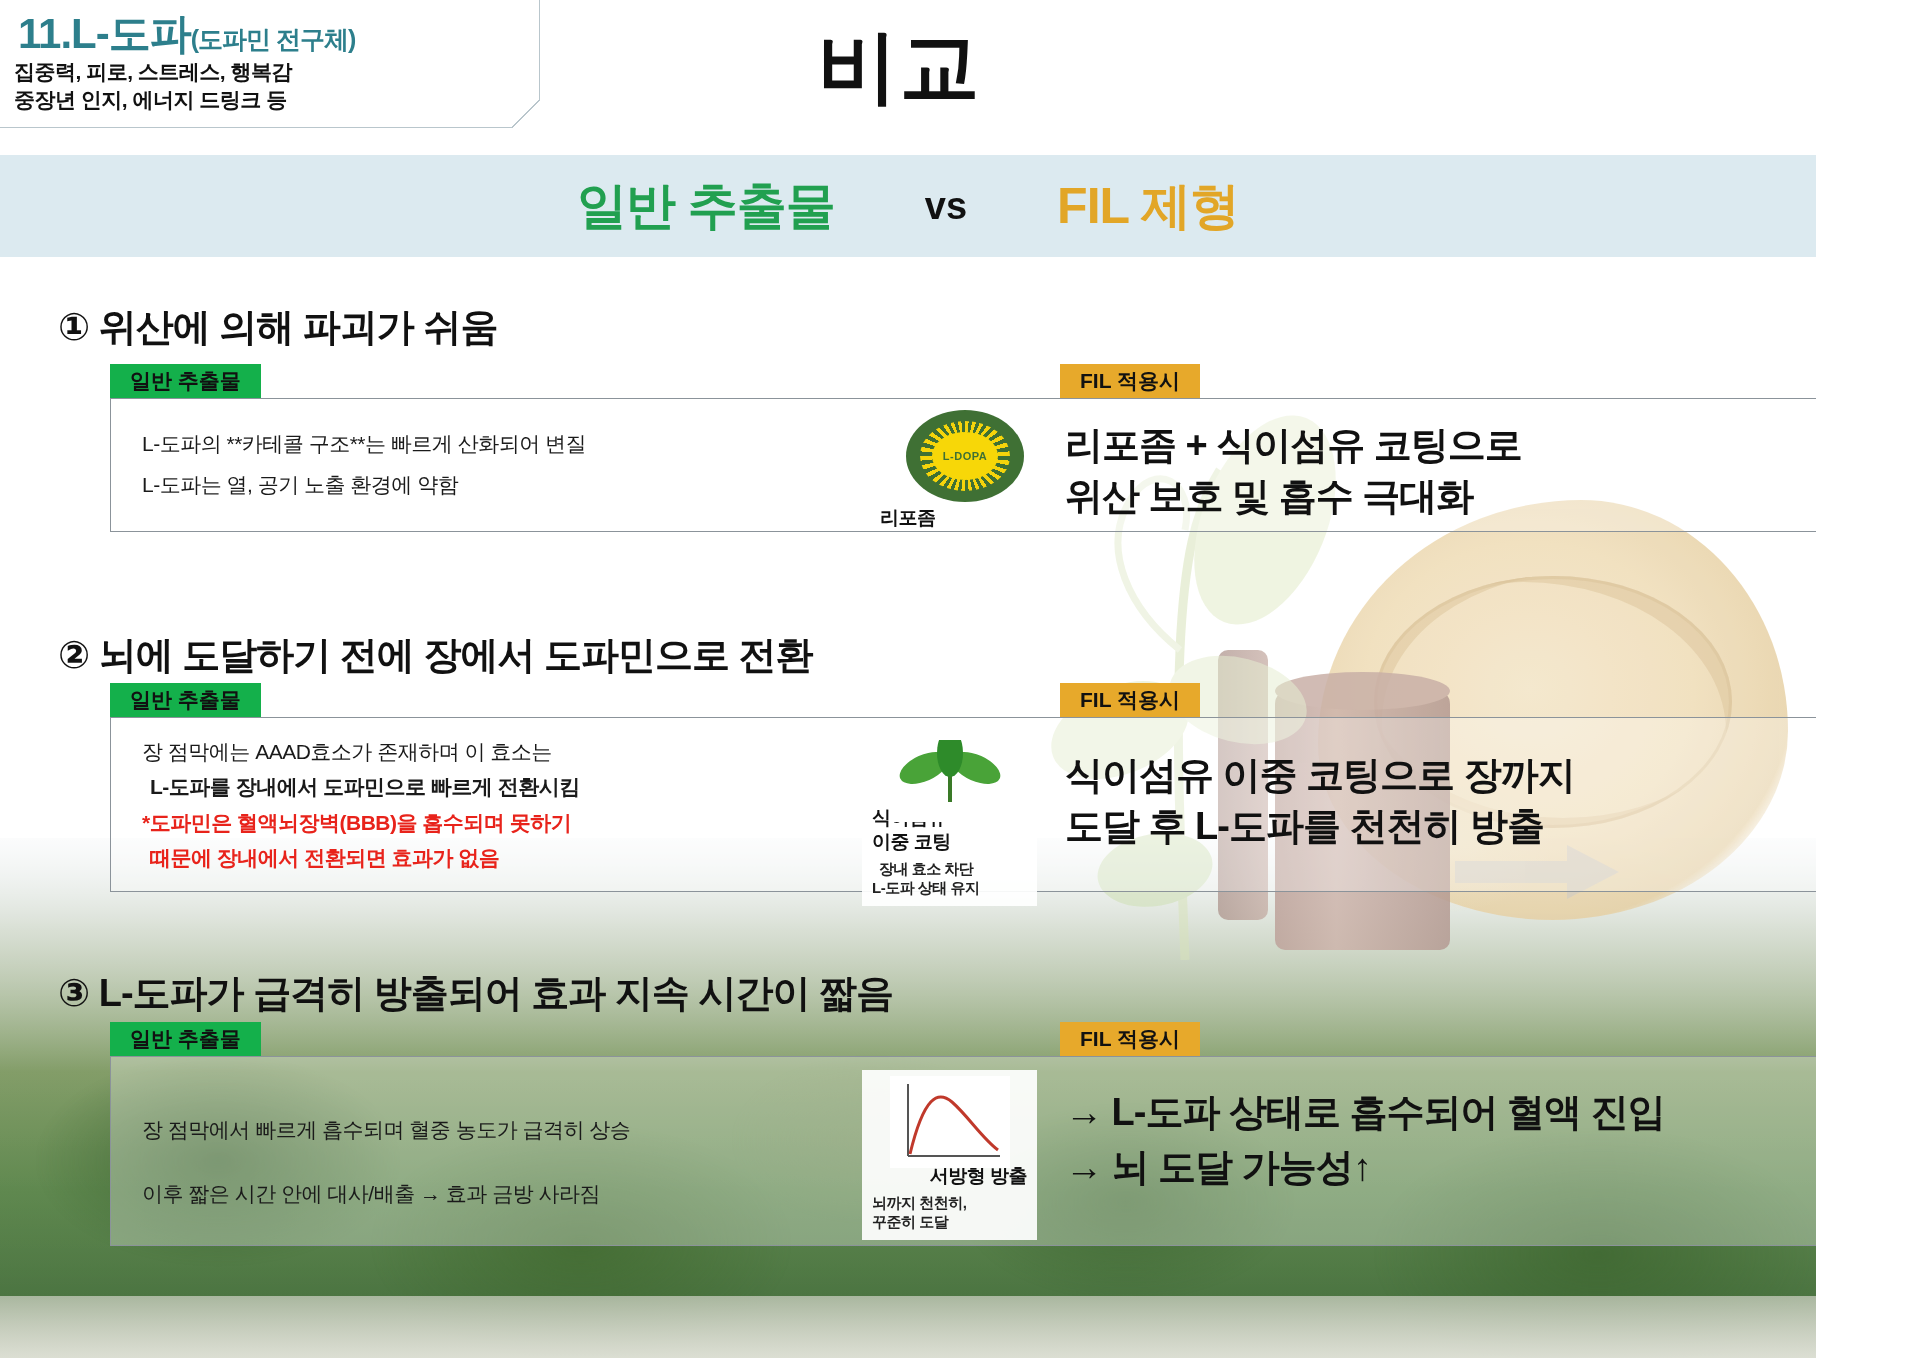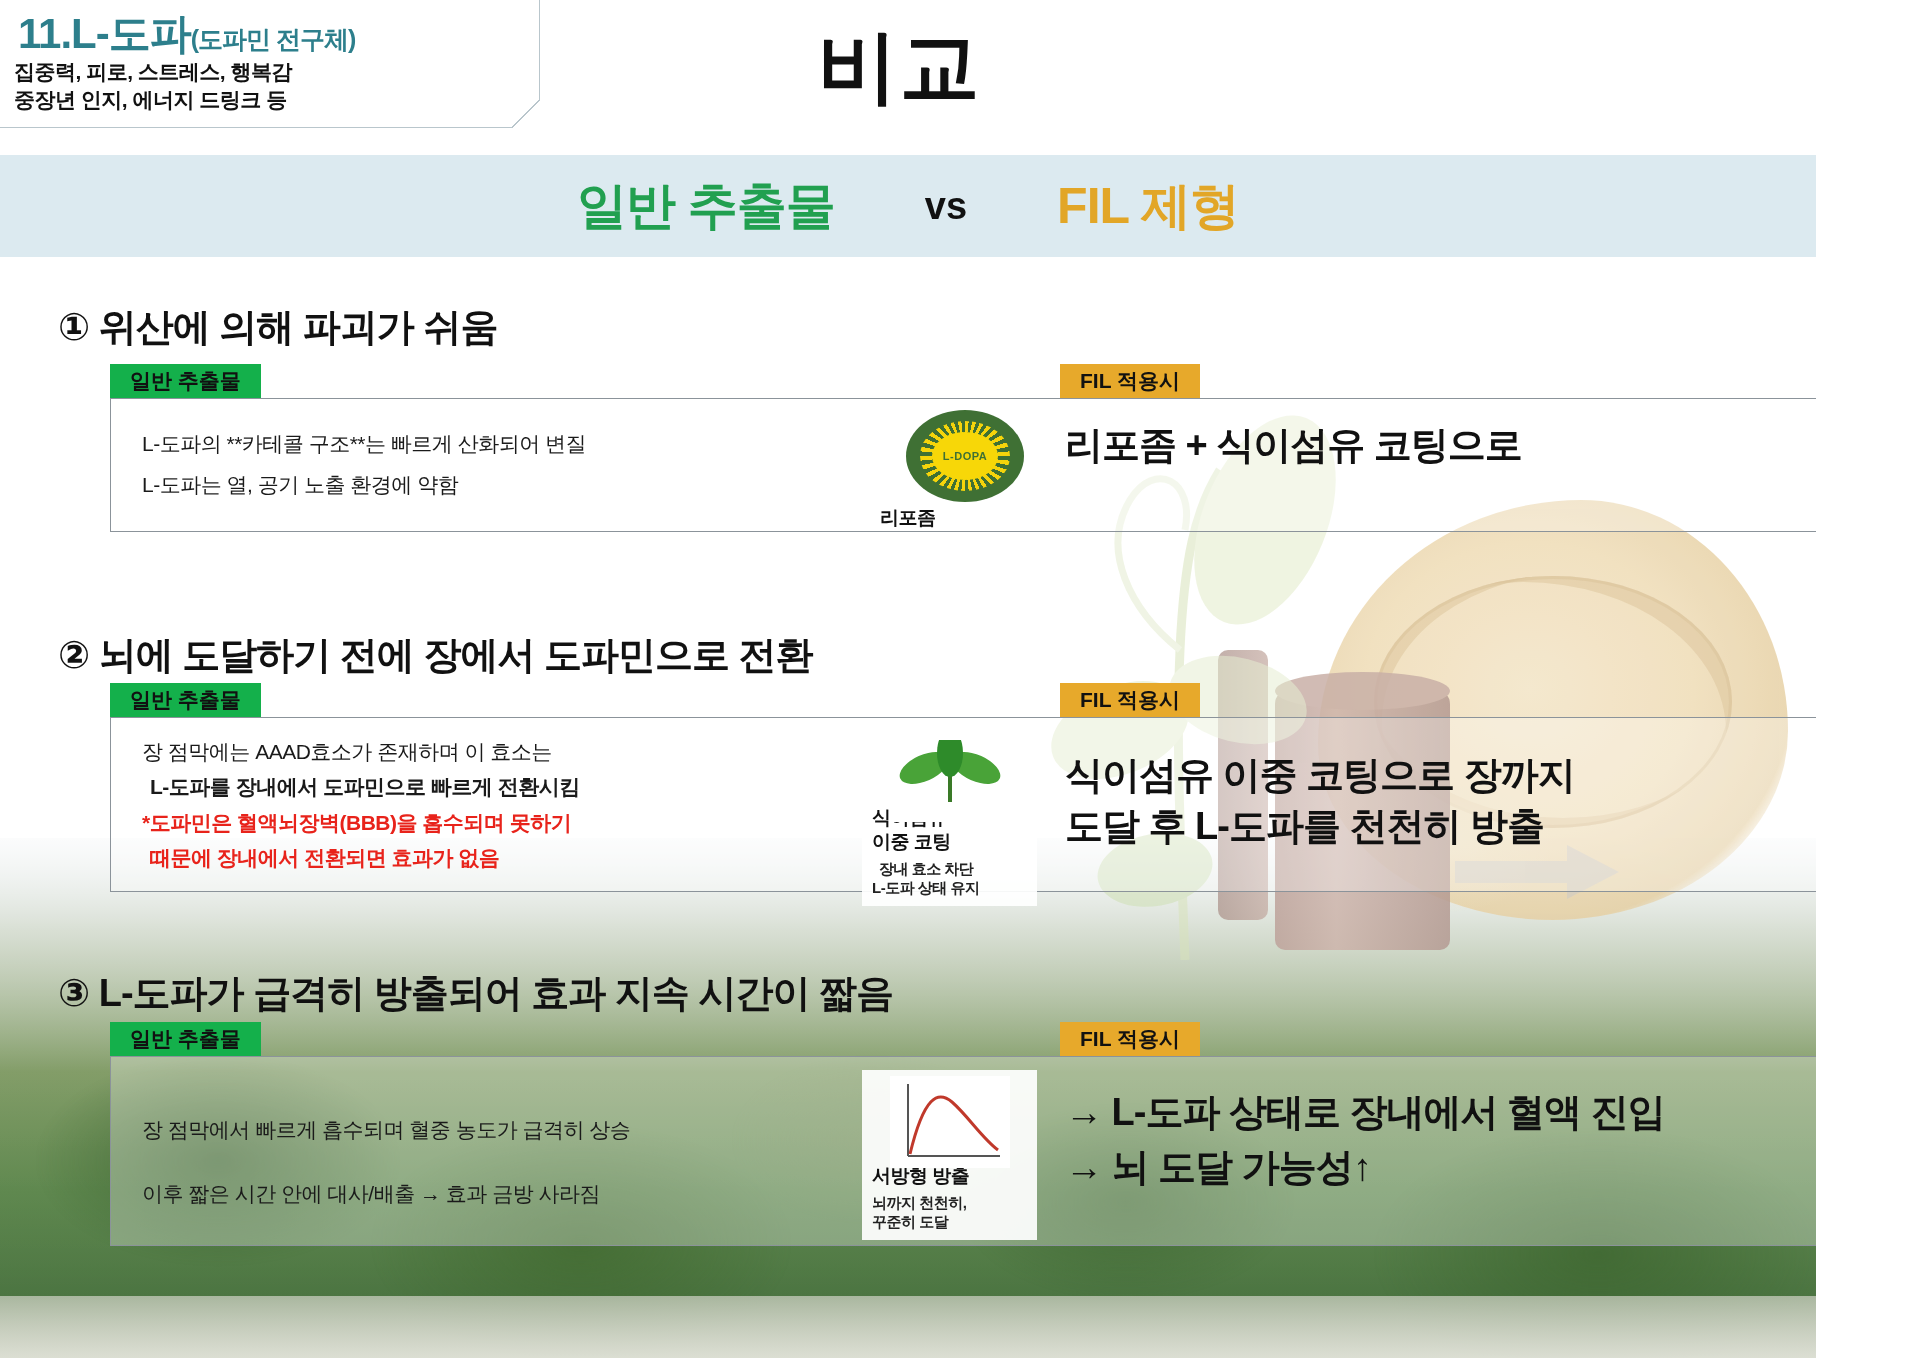--- a/index.html
+++ b/index.html
@@ -222,20 +222,21 @@
           <div class="lipo-ring"></div>
         <div class="lipo-core">
             <span>L-DOPA</span>
           </div>
       </div>
       <div class="icon-cap">리포좀</div>
     </div>
 
     <div class="right-text" style="left:1065px;top:420px;">
       <div>리포좀 + 식이섬유 코팅으로</div>
+      <div>위산 보호 및 흡수 극대화</div>
     </div>
   </div>
 
   <div class="section">
     <div class="sec-head" style="top:630px;">② 뇌에 도달하기 전에  장에서 도파민으로 전환</div>
     <div class="badge badge-green" style="top:683px;">일반 추출물</div>
     <div class="badge badge-orange" style="top:683px;">FIL 적용시</div>
     <div class="panel" style="top:717px;height:175px;"></div>
 
     <div class="left-text" style="top:734px;left:142px;line-height:1.68;">
@@ -278,24 +279,24 @@
     </div>
 
     <div class="icon-box" style="left:862px;top:1070px;width:175px;">
       <div class="curve-icon">
         <svg width="120" height="92" viewBox="0 0 120 92">
           <line x1="18" y1="8" x2="18" y2="80" stroke="#555" stroke-width="2"></line>
           <line x1="18" y1="80" x2="110" y2="80" stroke="#555" stroke-width="2"></line>
           <path d="M20 78 C34 20 48 14 62 26 C78 40 92 62 108 74" stroke="#c0392b" stroke-width="3" fill="none"></path>
         </svg>
       </div>
-      <div class="icon-cap" style="margin-top:-4px;">서방형 방출</div>
+      <div class="icon-cap" style="margin-top:-4px;text-align:right;">서방형 방출</div>
       <div class="icon-sub" style="margin-top:5px;">뇌까지 천천히,</div>
       <div class="icon-sub">꾸준히 도달</div>
     </div>
 
     <div class="right-text" style="left:1065px;top:1085px;line-height:1.45;">
-      <div>→ L-도파 상태로 장내에서 혈액 진입</div>
+      <div>→ L-도파 상태로 흡수되어 혈액 진입</div>
       <div>→ 뇌 도달 가능성↑</div>
     </div>
   </div>
 
 </div>
 
 </body></html>

